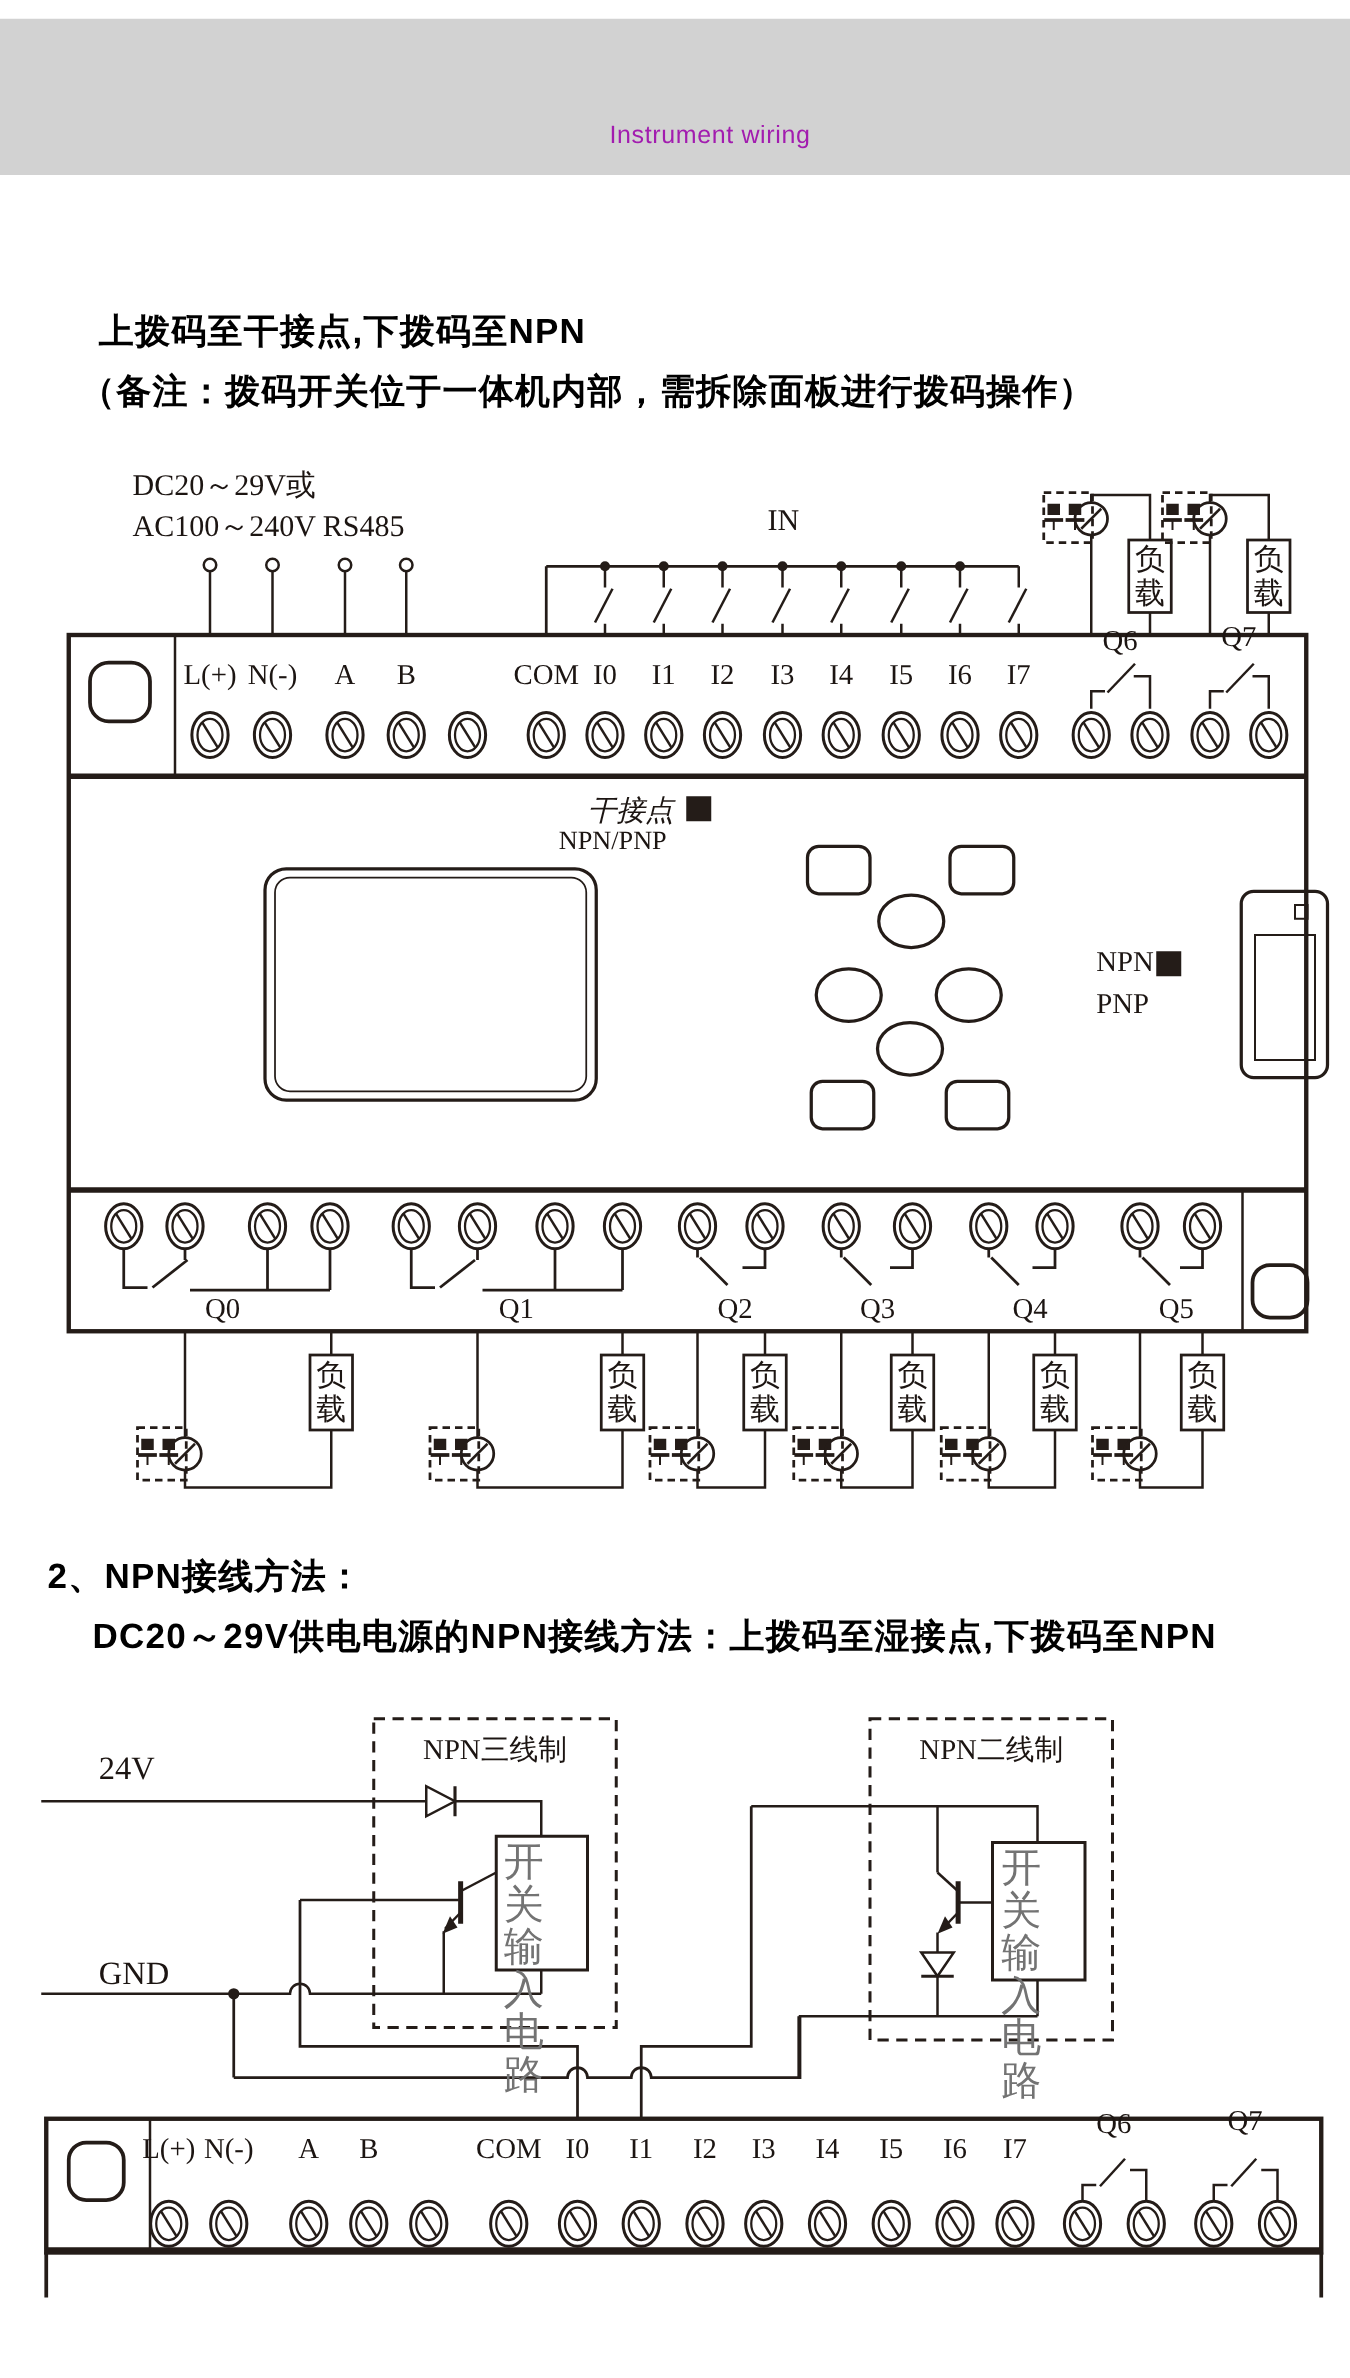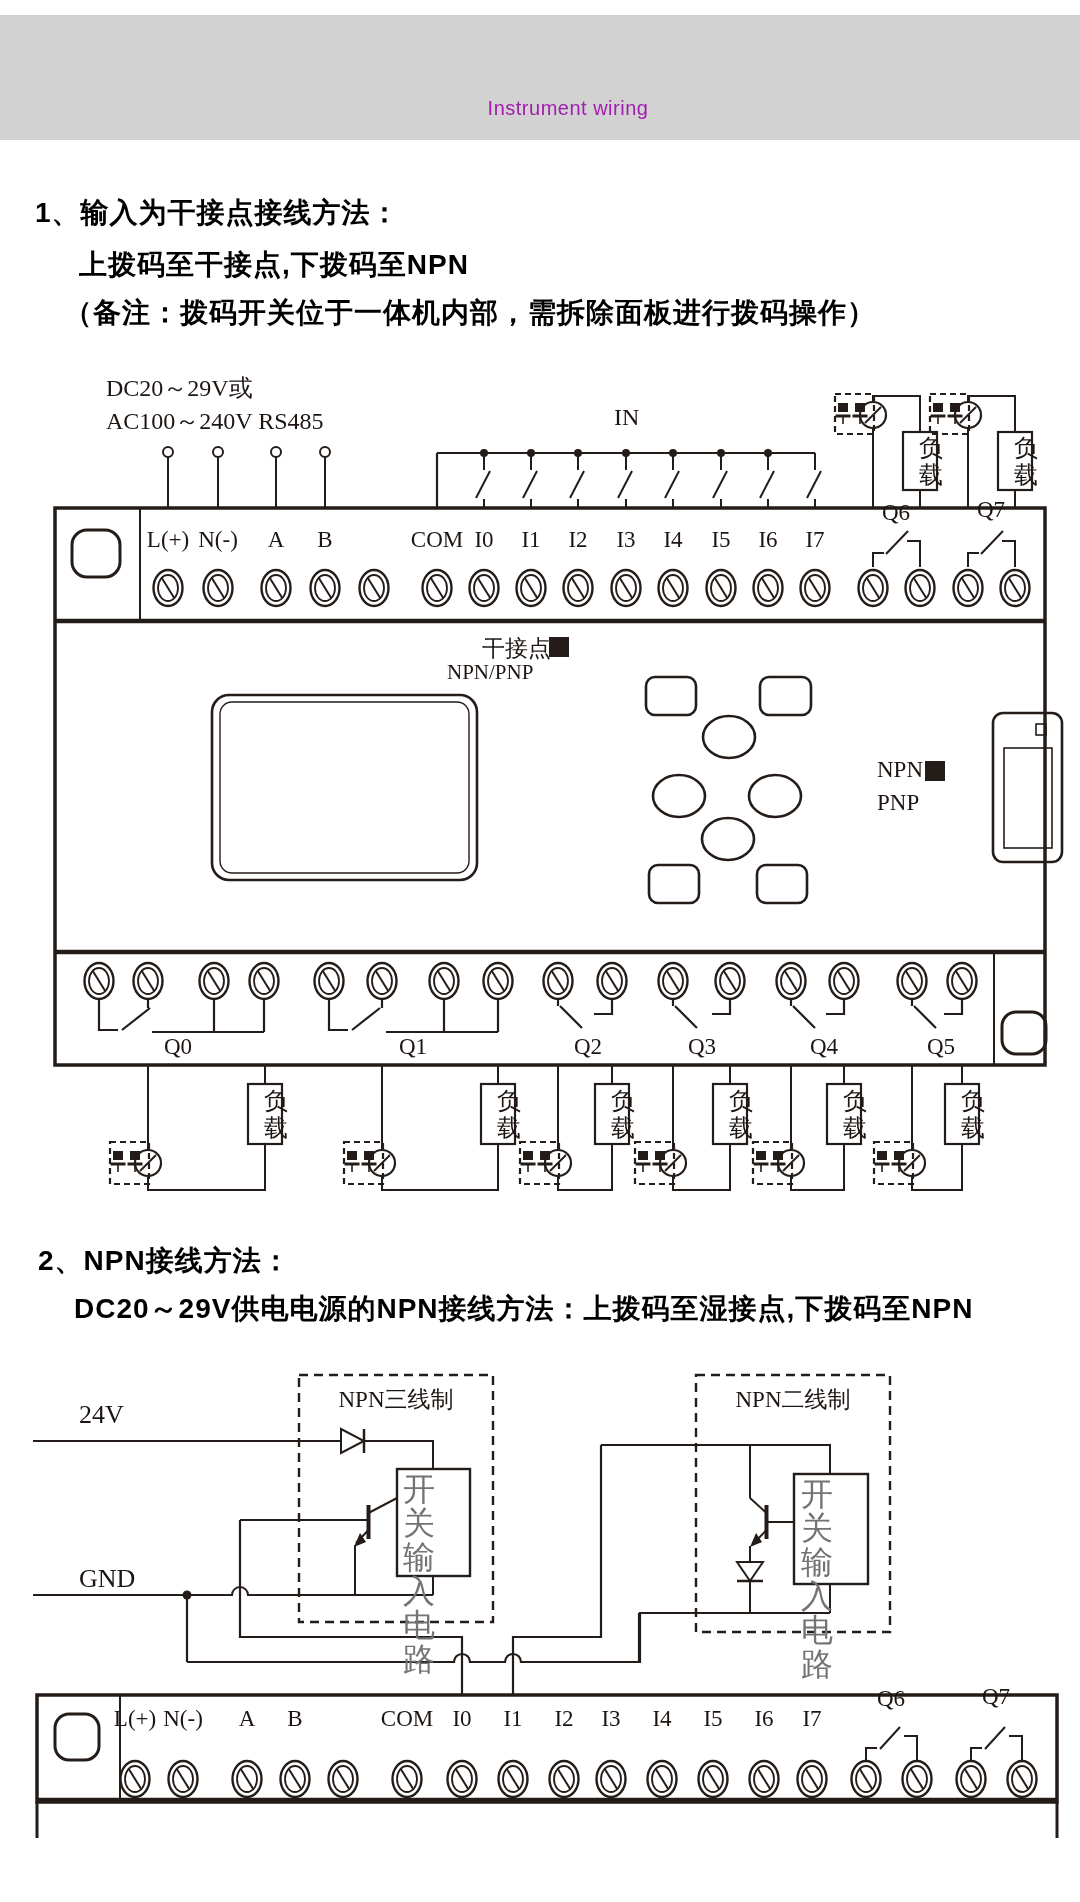--- a/index.html
+++ b/index.html
@@ -10,21 +10,21 @@
   .title{position:absolute;left:540px;top:30px;transform:translateX(-50%);
          font-size:55px;font-weight:700;letter-spacing:5px;color:#000;white-space:nowrap;}
   .subtitle{position:absolute;left:568px;top:97px;transform:translateX(-50%);
          font-size:20px;font-weight:400;letter-spacing:.5px;color:#a21caf;white-space:nowrap;}
   .h{position:absolute;font-size:28px;font-weight:700;letter-spacing:1px;color:#000;white-space:nowrap;}
   .lbl{position:absolute;font-family:"Liberation Serif",serif;color:#1c1512;white-space:nowrap;}
   .ctr{transform:translateX(-50%);}
   .t23{font-size:23px;} .t24{font-size:24px;} .t21{font-size:21px;} .t26{font-size:26px;margin-left:46px;}
   .vtext{position:absolute;font-family:"Liberation Serif",serif;color:#1c1512;
          width:28px;font-size:24px;line-height:27px;text-align:center;
-         white-space:normal;word-break:break-all;padding-left:11px;}
+         white-space:normal;word-break:break-all;}
   .swbox{position:absolute;font-family:"Liberation Serif",serif;color:#737373;
          width:62px;font-size:32px;line-height:34px;text-align:left;
          white-space:normal;word-break:break-all;}
 </style>
 </head>
 <body>
 
 <div id="page">
 
 <svg id="linework" width="1080" height="1902" viewBox="0 0 1080 1902">
@@ -339,21 +339,20 @@
         <path d="M917,1761 V1736 H904"></path>
     <path d="M971,1761 V1748 H982"></path>
         <line x1="985" y1="1749" x2="1005" y2="1727"></line>
         <path d="M1022,1761 V1736 H1009"></path>
   </g>
 </svg>
 
 <div class="band"></div>
 <div class="subtitle">Instrument wiring</div>
 
-<div class="h" style="left:35px;top:194px;">1、输入为干接点接线方法：</div>
 <div class="h" style="left:64px;top:294px;">（备注：拨码开关位于一体机内部，需拆除面板进行拨码操作）</div>
 <div class="h" style="left:79px;top:246px;">上拨码至干接点,下拨码至NPN</div>
 
 <div class="lbl t24" style="left:106px;top:372px;">DC20～29V或</div>
 <div class="lbl t24" style="left:106px;top:405px;">AC100～240V RS485</div>
 <div class="lbl t24" style="left:614px;top:404px;">IN</div>
 
 <div class="lbl t23 ctr" style="left:168px;top:527px;">L(+)</div>
 <div class="lbl t23 ctr" style="left:218px;top:527px;">N(-)</div>
 <div class="lbl t23 ctr" style="left:276px;top:527px;">A</div>
@@ -363,21 +362,21 @@
 <div class="lbl t23 ctr" style="left:531px;top:527px;">I1</div>
 <div class="lbl t23 ctr" style="left:578px;top:527px;">I2</div>
 <div class="lbl t23 ctr" style="left:626px;top:527px;">I3</div>
 <div class="lbl t23 ctr" style="left:673px;top:527px;">I4</div>
 <div class="lbl t23 ctr" style="left:721px;top:527px;">I5</div>
 <div class="lbl t23 ctr" style="left:768px;top:527px;">I6</div>
 <div class="lbl t23 ctr" style="left:815px;top:527px;">I7</div>
 <div class="lbl t23 ctr" style="left:896px;top:500px;">Q6</div>
 <div class="lbl t23 ctr" style="left:991px;top:497px;">Q7</div>
 
-<div class="lbl t23" style="left:482px;top:633px;">干接点</div>
+<div class="lbl t23" style="left:470px;top:633px;font-style:italic;">干接点</div>
 <div class="lbl t21" style="left:447px;top:660px;">NPN/PNP</div>
 <div class="lbl t23" style="left:877px;top:757px;">NPN</div>
 <div class="lbl t23" style="left:877px;top:790px;">PNP</div>
 
 <div class="vtext" style="left:906px;top:435px;">负载</div>
 <div class="vtext" style="left:1001px;top:435px;">负载</div>
 
 <div class="lbl t23 ctr" style="left:178px;top:1034px;">Q0</div>
 <div class="lbl t23 ctr" style="left:413px;top:1034px;">Q1</div>
 <div class="lbl t23 ctr" style="left:588px;top:1034px;">Q2</div>

